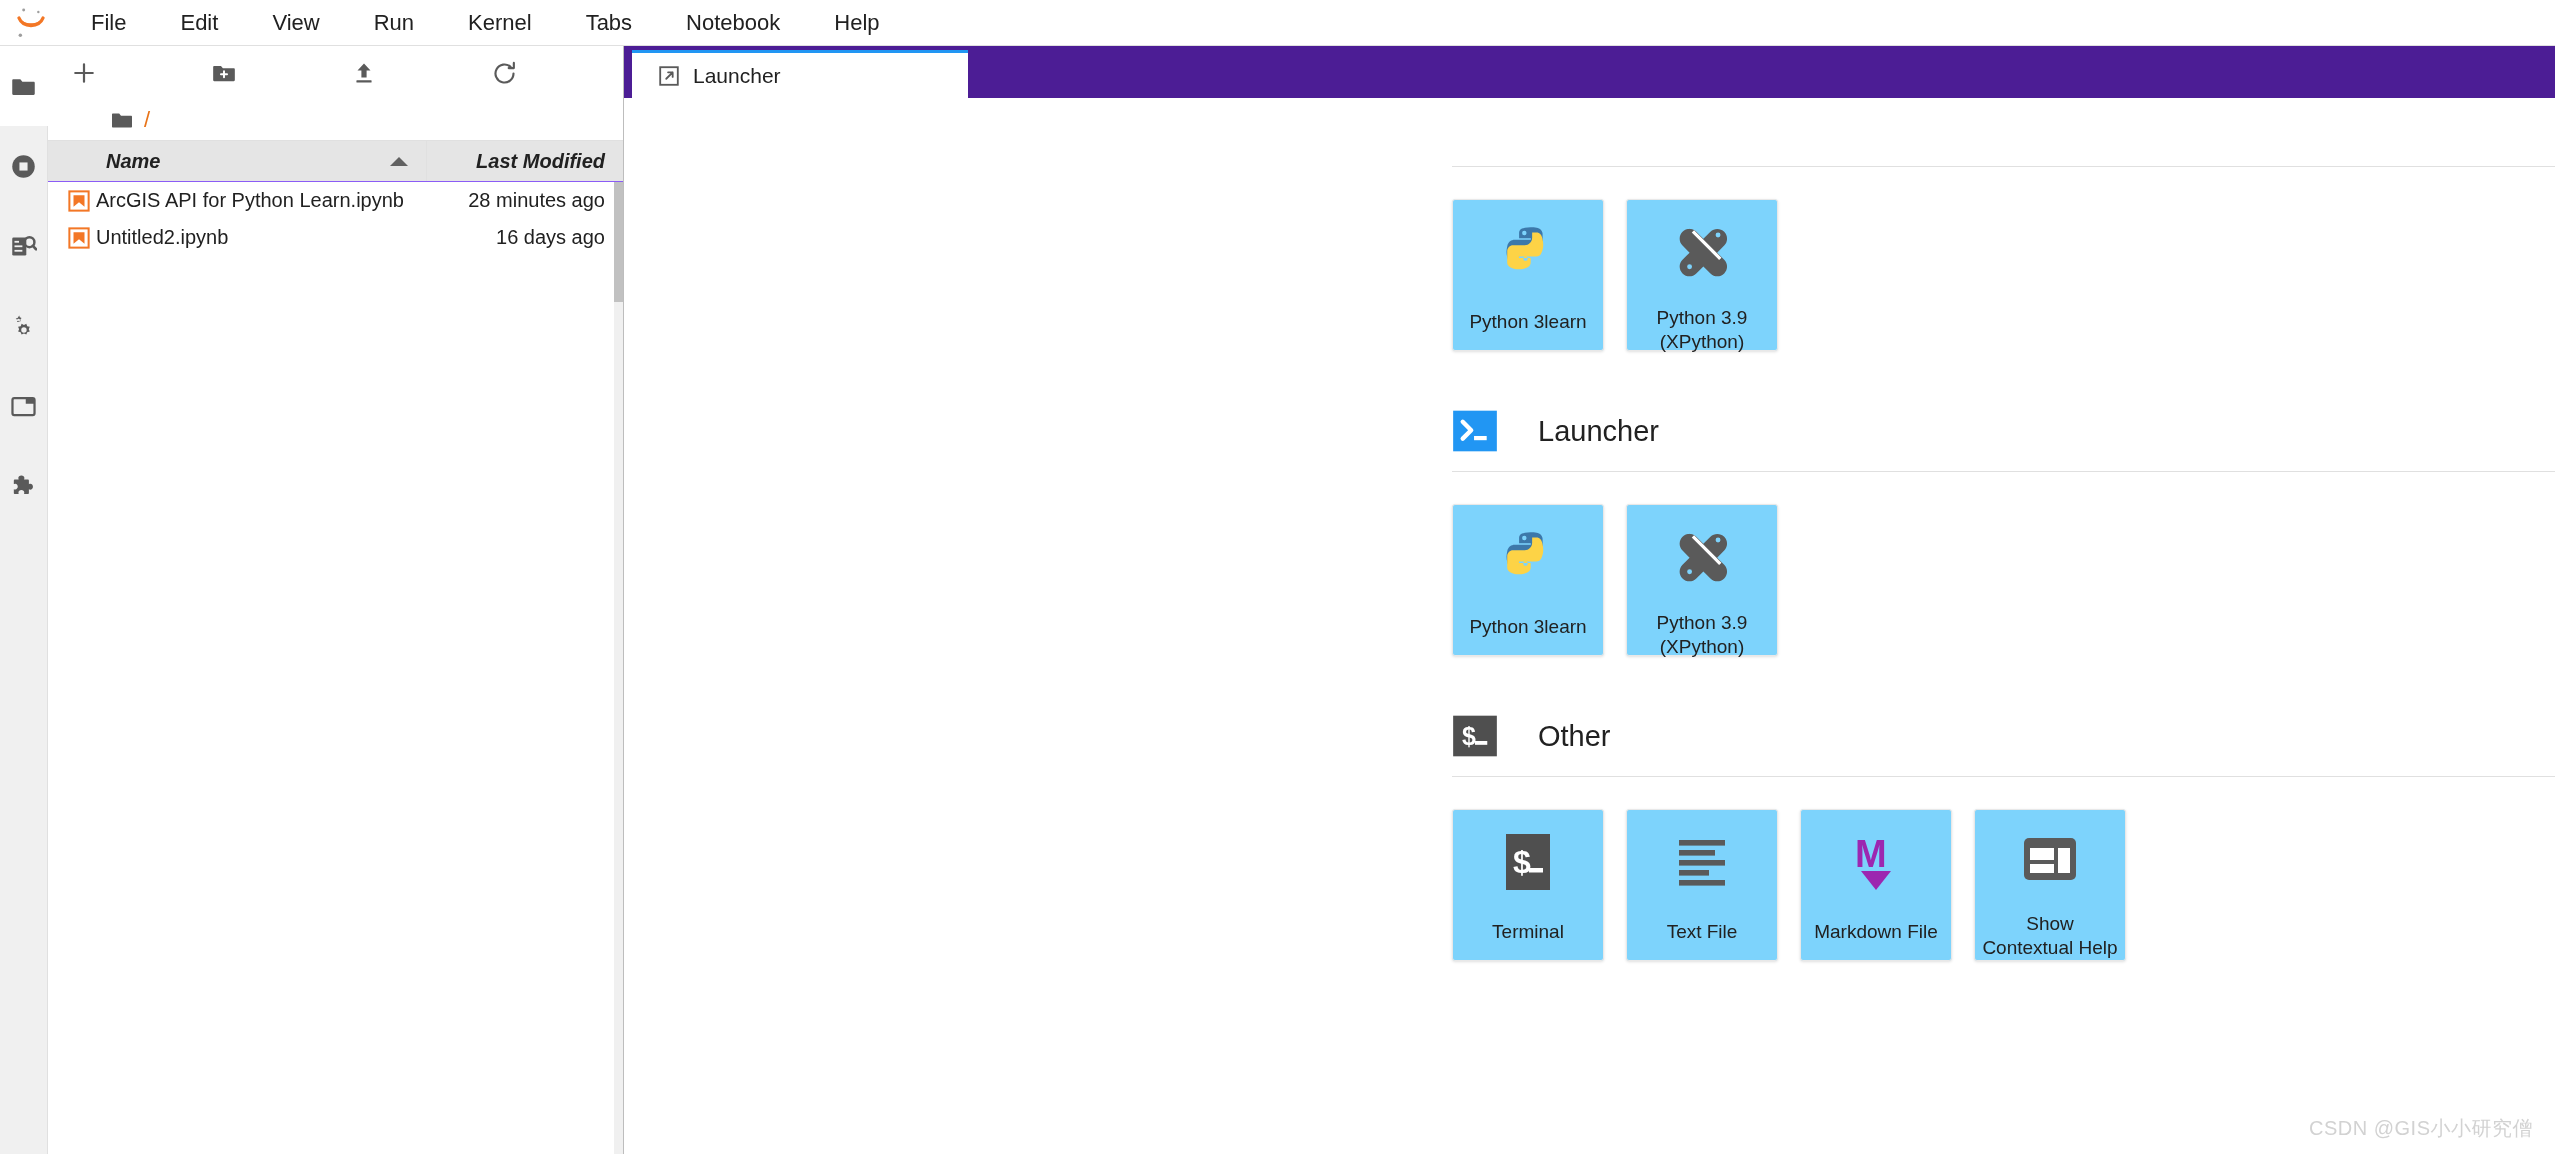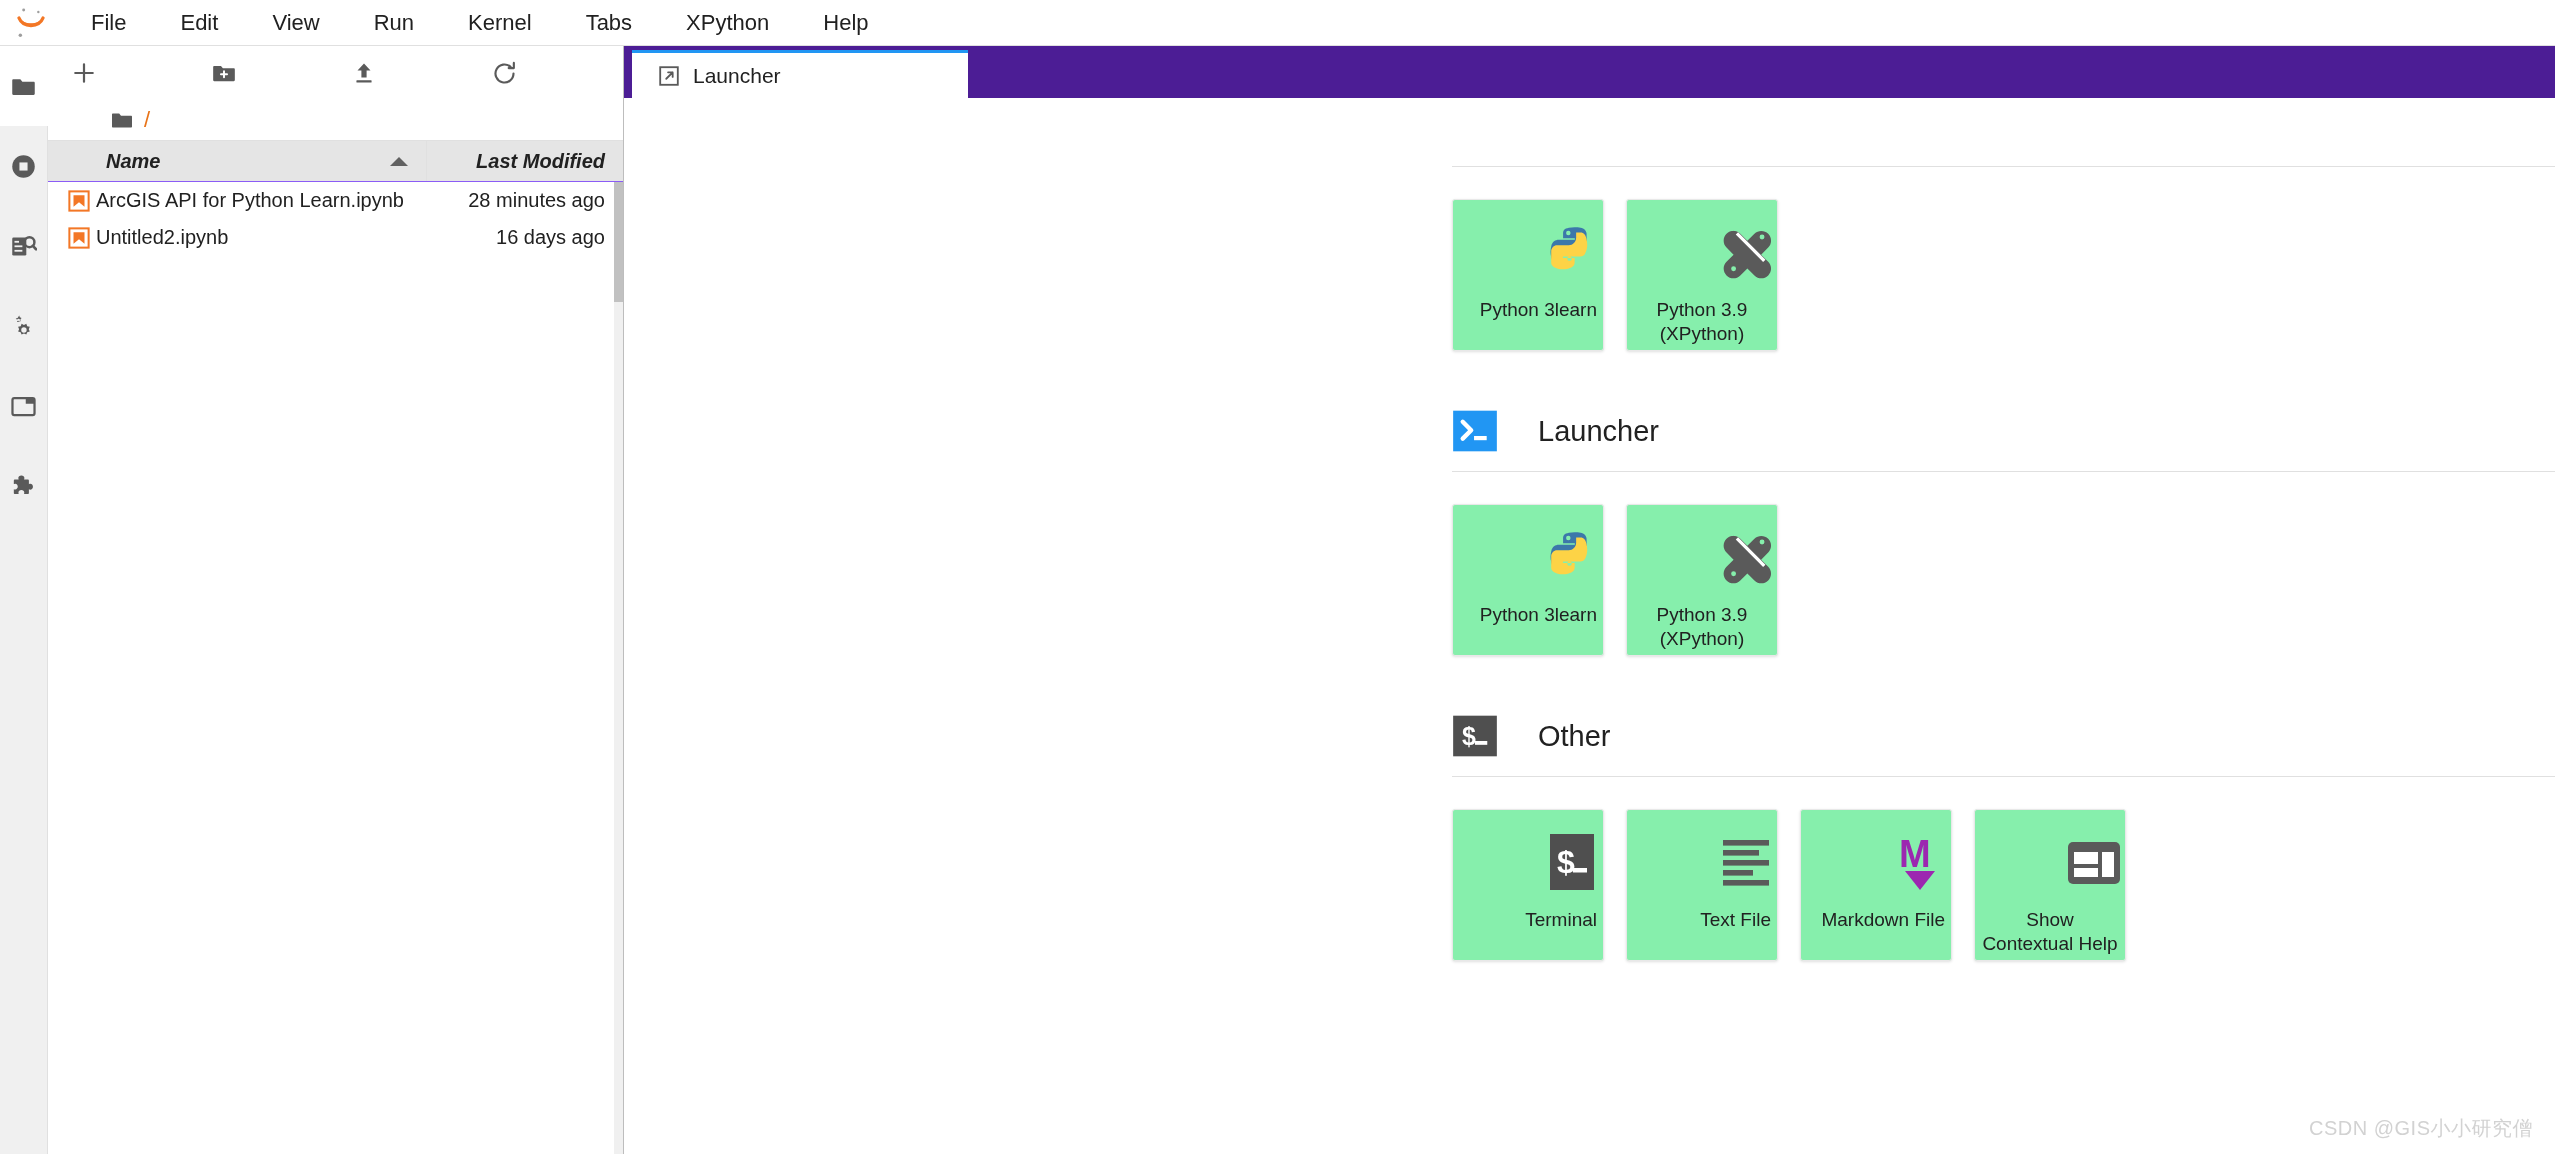--- a/index.html
+++ b/index.html
@@ -208,29 +208,30 @@
   .sec-title { font-size: 29px; color: #212121; }
   .sec-rule {
     border-bottom: 1px solid #e0e0e0;
     margin-top: 12px;
     width: 1528px;
   }
 
   .cards { display: flex; gap: 22px; margin-top: 32px; }
   .card {
     width: 152px; height: 152px;
-    background: #86efac;
+    background: #7dd3fc;
     border: 1px solid #e8e8e8;
     box-shadow: 0 1px 3px rgba(0,0,0,0.13);
     border-radius: 3px;
     display: flex; flex-direction: column;
-    align-items: flex-end;
+    align-items: center;
     justify-content: flex-start;
     padding-top: 22px;
     cursor: pointer;
+    gap: 12px;
   }
   .card-ico {
     width: 62px; height: 62px;
     display: flex; align-items: center; justify-content: center;
   }
   .card-label {
     margin-top: 14px;
     font-size: 19px;
     line-height: 24px;
     text-align: center;
@@ -264,21 +265,21 @@
         <path d="M4 18 C10 33 34 33 40 18" stroke="#f37726" stroke-width="5" fill="none" stroke-linecap="round"></path>
         <path d="M6 13 C12 4 32 4 38 13" stroke="#f37726" stroke-width="4" fill="none" stroke-linecap="round" opacity="0"></path>
       </svg>
     </div>
     <div class="menu-item">File</div>
     <div class="menu-item">Edit</div>
     <div class="menu-item">View</div>
     <div class="menu-item">Run</div>
     <div class="menu-item">Kernel</div>
     <div class="menu-item">Tabs</div>
-    <div class="menu-item">XPython</div>
+    <div class="menu-item">Notebook</div>
     <div class="menu-item">Help</div>
   </div>
 
   <div class="body-row">
 
     <div class="activity-bar">
       <div class="act-btn selected">
         <svg width="27" height="27" viewBox="0 0 24 24" fill="#5a5a5a">
           <path d="M3 5.5h6.2l1.8 2.2H21c.6 0 1 .45 1 1v9.8c0 .55-.4 1-1 1H3c-.6 0-1-.45-1-1V6.5c0-.55.4-1 1-1z"></path>
         </svg>

